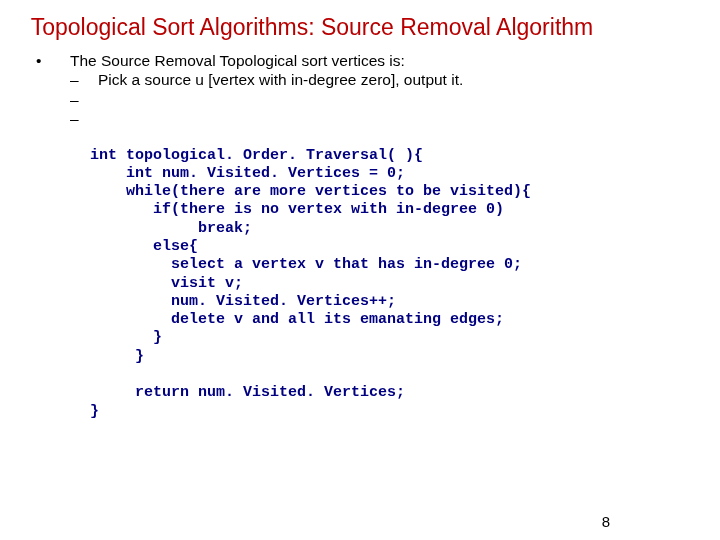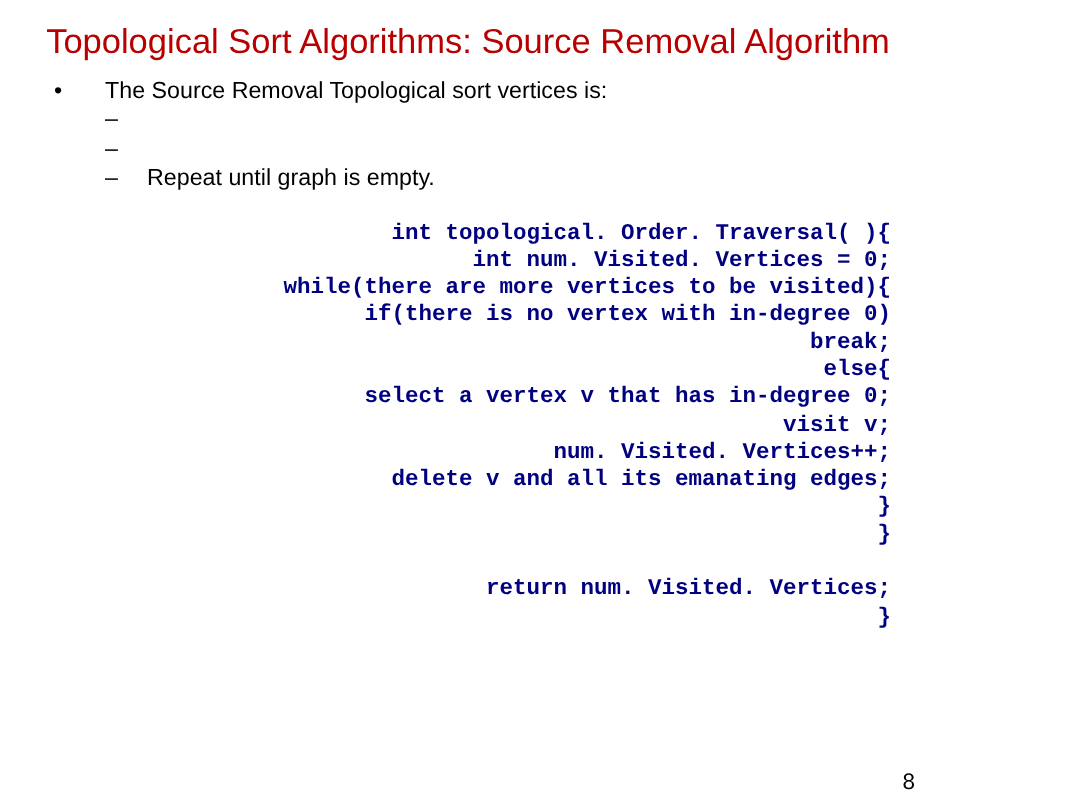--- a/index.html
+++ b/index.html
@@ -57,21 +57,20 @@
   }
   .code-block {
     font-family: "Courier New", Courier, monospace;
     font-weight: bold;
     color: #000080;
     font-size: 15px;
     white-space: pre;
     line-height: 1.22;
     padding-left: 60px;
     padding-top: 18px;
-    text-align: right;
   }
   .page-num {
     position: absolute;
     right: 14px;
     bottom: 10px;
     font-size: 15px;
     color: #000;
   }
 </style>
 </head>
@@ -82,27 +81,27 @@
   <div class="title">Topological Sort Algorithms: Source Removal Algorithm</div>
 
   <div class="body">
     <div class="bullet-row">
       <div class="bullet-mark">•</div>
       <div class="bullet-text">The Source Removal Topological sort vertices is:</div>
     </div>
 
     <div class="sub-row">
       <div class="sub-mark">–</div>
+      <div class="sub-text">Pick a source u [vertex with in-degree zero], output it.</div>
     </div>
     <div class="sub-row">
       <div class="sub-mark">–</div>
     </div>
     <div class="sub-row">
       <div class="sub-mark">–</div>
-      <div class="sub-text">Repeat until graph is empty.</div>
     </div>
 
     <div class="code-block">int topological. Order. Traversal( ){
     int num. Visited. Vertices = 0;
     while(there are more vertices to be visited){
        if(there is no vertex with in-degree 0)
             break;
        else{
          select a vertex v that has in-degree 0;
          visit v;

